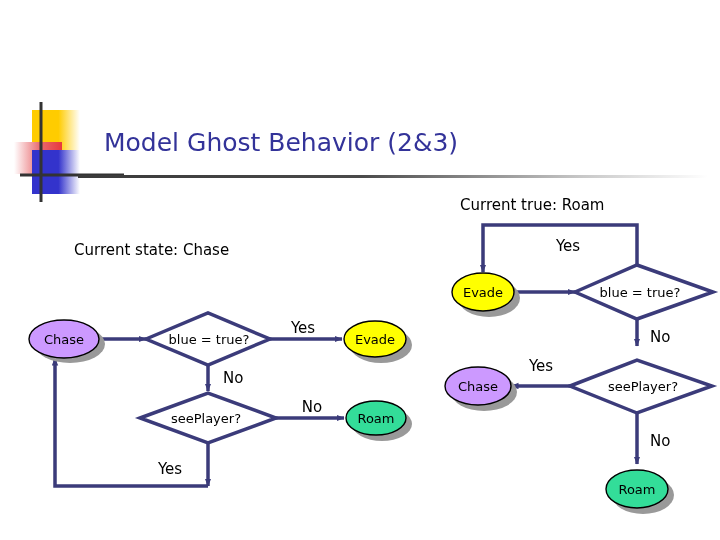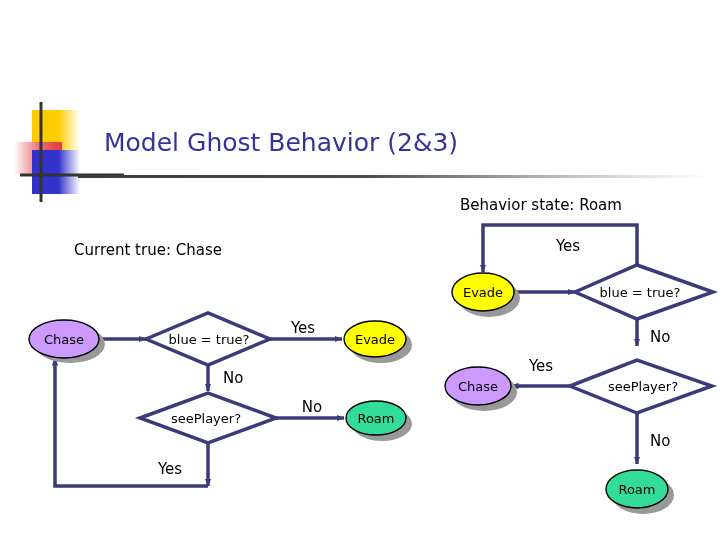--- a/index.html
+++ b/index.html
@@ -71,22 +71,22 @@
       <rect x="0" y="40" width="48" height="32" fill="url(#gR)"></rect>
       <rect x="18" y="48" width="48" height="44" fill="url(#gB)"></rect>
       <line x1="27" y1="0" x2="27" y2="100" stroke="#333333" stroke-width="3"></line>
       <line x1="6" y1="73" x2="110" y2="73" stroke="#333333" stroke-width="3"></line>
     </svg>
   </div>
 
   <div class="title-text">Model Ghost Behavior (2&amp;3)</div>
   <div class="title-rule"></div>
 
-  <div class="caption" id="caption-left">Current true: Chase</div>
-  <div class="caption" id="caption-right">Behavior state: Roam</div>
+  <div class="caption" id="caption-left">Current state: Chase</div>
+  <div class="caption" id="caption-right">Current true: Roam</div>
 
   <svg class="flow" viewBox="0 0 720 540">
     <defs>
       <marker id="arw" markerWidth="9" markerHeight="9" refX="7.5" refY="3.2" orient="auto" markerUnits="userSpaceOnUse">
         <path d="M0,0 L8,3.2 L0,6.4 z" fill="#3B3B7A"></path>
       </marker>
     </defs>
 
     <g>
 

